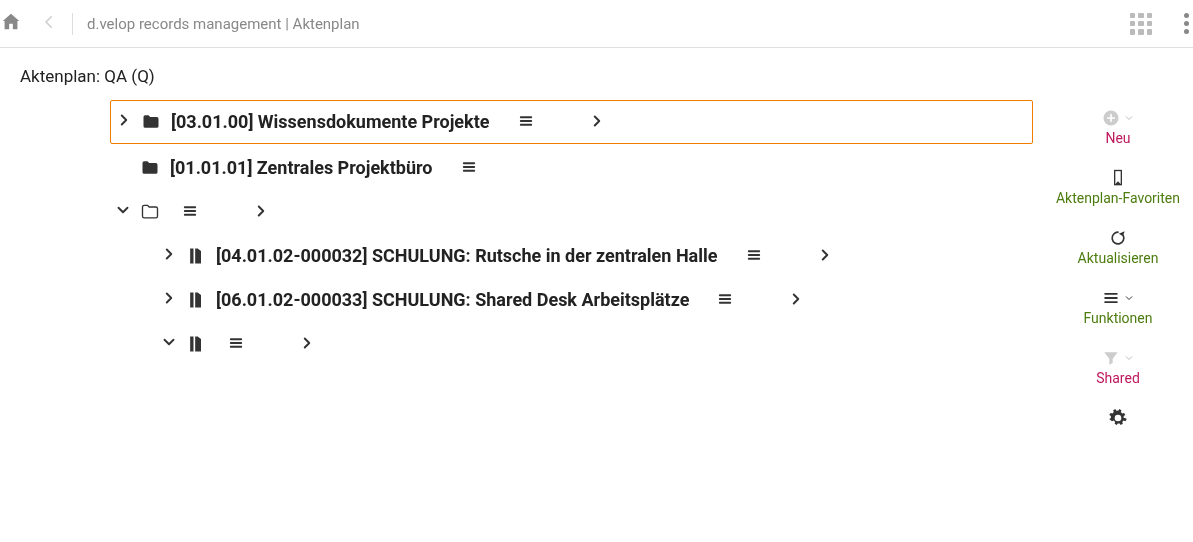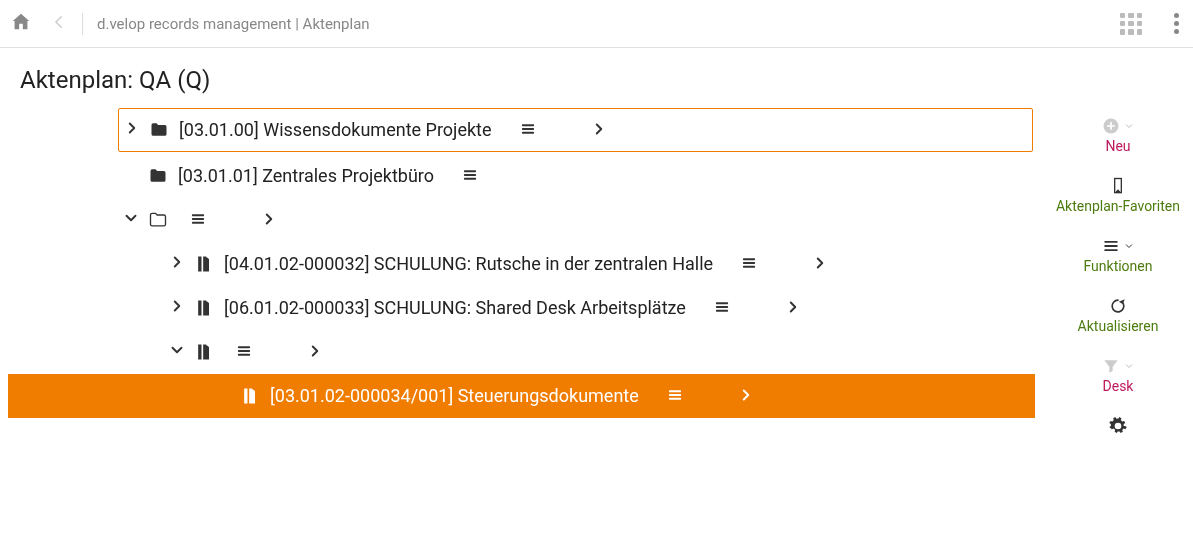--- a/index.html
+++ b/index.html
@@ -11,21 +11,21 @@
       width: 1193px;
       height: 542px;
       overflow: hidden;
     }
 
     
     .top-header {
       display: flex;
       align-items: center;
       height: 48px;
-      padding: 0 10px;
+      padding: 0 0;
       border-bottom: 1px solid #e0e0e0;
       color: #888;
     }
     .top-header .home-icon { width: 22px; height: 22px; fill: #888; cursor: pointer; }
     .top-header .back-icon { width: 18px; height: 18px; fill: #bbb; margin-left: 18px; cursor: pointer; }
     .top-header .sep { width: 1px; height: 22px; background: #ddd; margin: 0 14px; }
     .top-header .app-title { color: #888; font-size: 15px; }
     .top-header .spacer { flex: 1; }
     .top-header .grid-icon { cursor: pointer; margin-right: 28px; }
     .top-header .grid-icon div {
@@ -33,35 +33,36 @@
       display: grid; grid-template-columns: repeat(3,1fr); grid-template-rows: repeat(3,1fr);
       gap: 3px;
     }
     .top-header .grid-icon span { background: #bbb; border-radius: 1px; }
     .top-header .more-icon { cursor: pointer; display: flex; flex-direction: column; gap: 3px; padding: 0 4px; }
     .top-header .more-icon span { width: 5px; height: 5px; background: #888; border-radius: 50%; }
 
     
     .page-heading {
       padding: 18px 20px 12px;
-      font-size: 24px;
+      font-size: 17px;
       font-weight: 400;
       color: #222;
     }
 
     
     .content-wrap {
       display: flex;
       height: calc(100% - 48px - 56px);
     }
     .tree-container {
       flex: 1;
       overflow-y: scroll;
       padding-right: 8px;
-      padding-left: 8px;
+      padding-left: 0;
+      font-weight: bold;
     }
     
     .tree-container::-webkit-scrollbar { width: 18px; }
     .tree-container::-webkit-scrollbar-thumb { background: #999; border-radius: 0; border-left: 6px solid #fff; border-right: 6px solid #fff; }
     .tree-container::-webkit-scrollbar-track { background: #fff; }
 
     
     .tree-row {
       display: flex;
       align-items: center;
@@ -214,21 +215,21 @@
         </div>
       </div>
       <div class="tree-row">
         <div class="indent" style="width: 110px;"></div>
         <div class="toggle"></div>
         <div class="node-icon">
           <svg viewBox="0 0 24 24">
             <path class="folder-filled" d="M3 6a2 2 0 0 1 2-2h4l2 2h8a2 2 0 0 1 2 2v9a2 2 0 0 1-2 2H5a2 2 0 0 1-2-2z"></path>
           </svg>
         </div>
-        <div class="label">[03.01.01] Zentrales Projektbüro</div>
+        <div class="label">[01.01.01] Zentrales Projektbüro</div>
         <div class="row-actions">
           <button class="menu-btn"><svg viewBox="0 0 24 24">
               <path d="M5 7h14M5 12h14M5 17h14" fill="none" stroke="#333" stroke-width="2.4" stroke-linecap="round"></path>
             </svg></button>
         </div>
       </div>
       <div class="tree-row">
         <div class="indent" style="width: 110px;"></div>
         <div class="toggle"><svg viewBox="0 0 24 24">
             <path class="chev-down" d="M6 9l6 6 6-6"></path>
@@ -296,38 +297,20 @@
           <svg viewBox="0 0 24 24">
             <path class="binder-icon" d="M5 3h4v18H5zM11 3h3l4 3v15h-7z"></path>
           </svg>
         </div>
         <div class="row-actions">
           <button class="menu-btn"><svg viewBox="0 0 24 24">
               <path d="M5 7h14M5 12h14M5 17h14" fill="none" stroke="#333" stroke-width="2.4" stroke-linecap="round"></path>
             </svg></button>
           <button class="nav-btn"><svg viewBox="0 0 24 24">
               <path d="M9 6l6 6-6 6" fill="none" stroke="#333" stroke-width="2.6" stroke-linecap="round" stroke-linejoin="round"></path>
-            </svg></button>
-        </div>
-      </div>
-      <div class="tree-row active">
-        <div class="indent" style="width: 202px;"></div>
-        <div class="toggle"></div>
-        <div class="node-icon">
-          <svg viewBox="0 0 24 24">
-            <path class="binder-icon white" d="M5 3h4v18H5zM11 3h3l4 3v15h-7z"></path>
-          </svg>
-        </div>
-        <div class="label">[03.01.02-000034/001] Steuerungsdokumente</div>
-        <div class="row-actions">
-          <button class="menu-btn"><svg viewBox="0 0 24 24">
-              <path d="M5 7h14M5 12h14M5 17h14" fill="none" stroke="#fff" stroke-width="2.4" stroke-linecap="round"></path>
-            </svg></button>
-          <button class="nav-btn"><svg viewBox="0 0 24 24">
-              <path d="M9 6l6 6-6 6" fill="none" stroke="#fff" stroke-width="2.6" stroke-linecap="round" stroke-linejoin="round"></path>
             </svg></button>
         </div>
       </div>
     </div>
 
   <div class="right-rail">
     <div class="rail-item disabled">
       <div class="icon-wrap">
         <svg class="main" viewBox="0 0 24 24">
             <circle cx="12" cy="12" r="9" fill="#ccc"></circle>
@@ -346,49 +329,49 @@
             <rect x="8" y="3" width="8" height="17" fill="none" stroke="#333" stroke-width="1.6"></rect>
             <path d="M8 20l4-4 4 4" fill="#333"></path>
           </svg>
       </div>
       <span style="white-space:nowrap">Aktenplan-Favoriten</span>
     </div>
 
     <div class="rail-item">
       <div class="icon-wrap">
         <svg class="main" viewBox="0 0 24 24">
+            <path d="M12 5a7 7 0 1 0 6.3 4" fill="none" stroke="#333" stroke-width="2" stroke-linecap="round"></path>
+            <path d="M20 4l-2 6-5-3z" fill="#333"></path>
+          </svg>
+      </div>
+      <span>Aktualisieren</span>
+    </div>
+
+    <div class="rail-item">
+      <div class="icon-wrap">
+        <svg class="main" viewBox="0 0 24 24">
             <path class="hamburger" d="M5 7h14M5 12h14M5 17h14"></path>
           </svg>
         <svg class="chev" viewBox="0 0 24 24">
             <path d="M6 9l6 6 6-6" fill="none" stroke="#333" stroke-width="2"></path>
           </svg>
       </div>
       <span>Funktionen</span>
     </div>
 
-    <div class="rail-item">
-      <div class="icon-wrap">
-        <svg class="main" viewBox="0 0 24 24">
-            <path d="M12 5a7 7 0 1 0 6.3 4" fill="none" stroke="#333" stroke-width="2" stroke-linecap="round"></path>
-            <path d="M20 4l-2 6-5-3z" fill="#333"></path>
-          </svg>
-      </div>
-      <span>Aktualisieren</span>
-    </div>
-
     <div class="rail-item disabled">
       <div class="icon-wrap">
         <svg class="main" viewBox="0 0 24 24">
             <path d="M4 5h16l-6 8v5l-4 2v-7z" fill="#ccc"></path>
           </svg>
         <svg class="chev" viewBox="0 0 24 24">
             <path d="M6 9l6 6 6-6" fill="none" stroke="#bbb" stroke-width="2"></path>
           </svg>
       </div>
-      <span>Desk</span>
+      <span>Shared</span>
     </div>
 
     <div class="rail-item">
       <div class="icon-wrap">
         <svg class="main" viewBox="0 0 24 24">
             <path d="M12 8a4 4 0 1 0 0 8 4 4 0 0 0 0-8zm8.5 4l2 1.2-1.5 2.6-2.3-.7a7 7 0 0 1-1.6 1.6l.7 2.3-2.6 1.5-1.2-2a7 7 0 0 1-2.3 0l-1.2 2-2.6-1.5.7-2.3a7 7 0 0 1-1.6-1.6l-2.3.7L1.5 13.2l2-1.2a7 7 0 0 1 0-2.3l-2-1.2L3 5.9l2.3.7A7 7 0 0 1 6.9 5l-.7-2.3L8.8 1.2l1.2 2a7 7 0 0 1 2.3 0l1.2-2 2.6 1.5-.7 2.3a7 7 0 0 1 1.6 1.6l2.3-.7 1.5 2.6-2 1.2c.1.8.1 1.5 0 2.3z" fill="#333"></path>
           </svg>
       </div>
     </div>
   </div>

